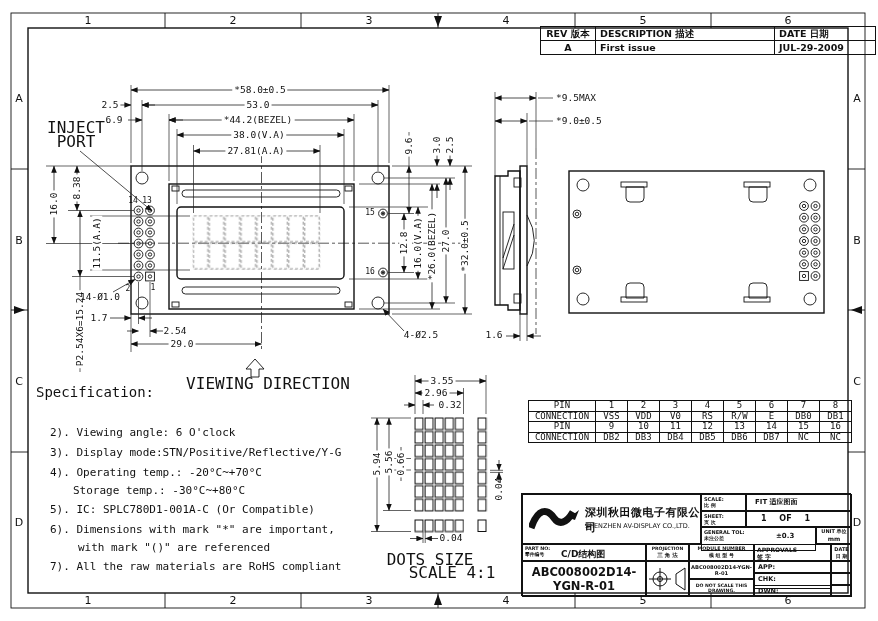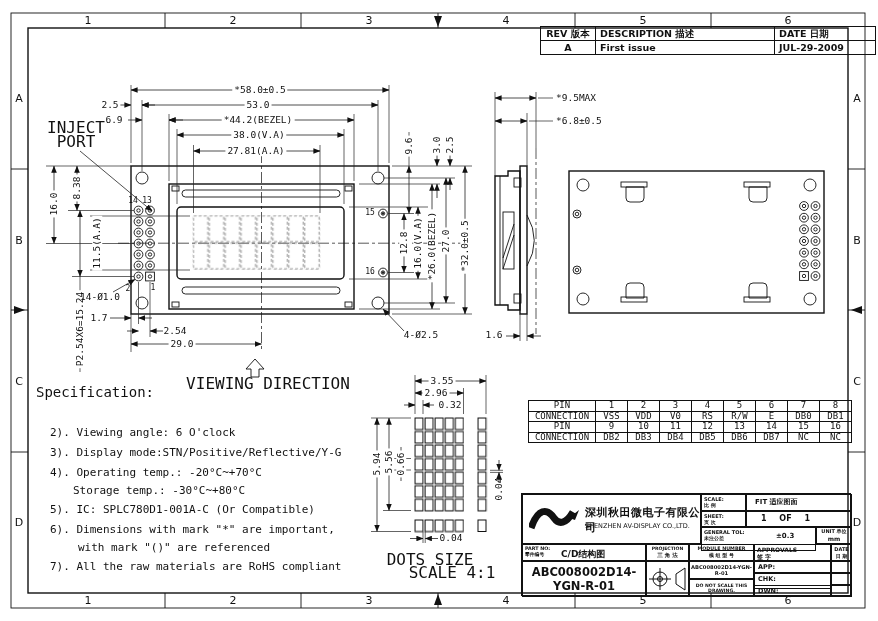--- a/index.html
+++ b/index.html
@@ -386,21 +386,21 @@
 <span class="lb bg" style="left:182px;top:344px">29.0</span>
 <span class="lb" style="left:421px;top:335px">4-Ø2.5</span>
 <span class="lb f8" style="left:133px;top:201px">14</span>
 <span class="lb f8" style="left:147px;top:201px">13</span>
 <span class="lb f8" style="left:128px;top:289px">2</span>
 <span class="lb f8" style="left:153px;top:288px">1</span>
 <span class="lb f8" style="left:370px;top:213px">15</span>
 <span class="lb f8" style="left:370px;top:272px">16</span>
 
 <span class="lb dll" style="left:556px;top:98px">*9.5MAX</span>
-<span class="lb dll" style="left:556px;top:121px">*6.8±0.5</span>
+<span class="lb dll" style="left:556px;top:121px">*9.0±0.5</span>
 <span class="lb" style="left:494px;top:335px">1.6</span>
 
 <span class="lb f10" style="left:268px;top:384px">VIEWING DIRECTION</span>
 
 <span class="lb bg" style="left:442px;top:381px">3.55</span>
 <span class="lb bg" style="left:436px;top:393px">2.96</span>
 <span class="lb" style="left:450px;top:405px">0.32</span>
 <span class="lb v bg" style="left:377px;top:464px">5.94</span>
 <span class="lb v bg" style="left:389px;top:462px">5.56</span>
 <span class="lb v bg" style="left:401px;top:464px">0.66</span>

